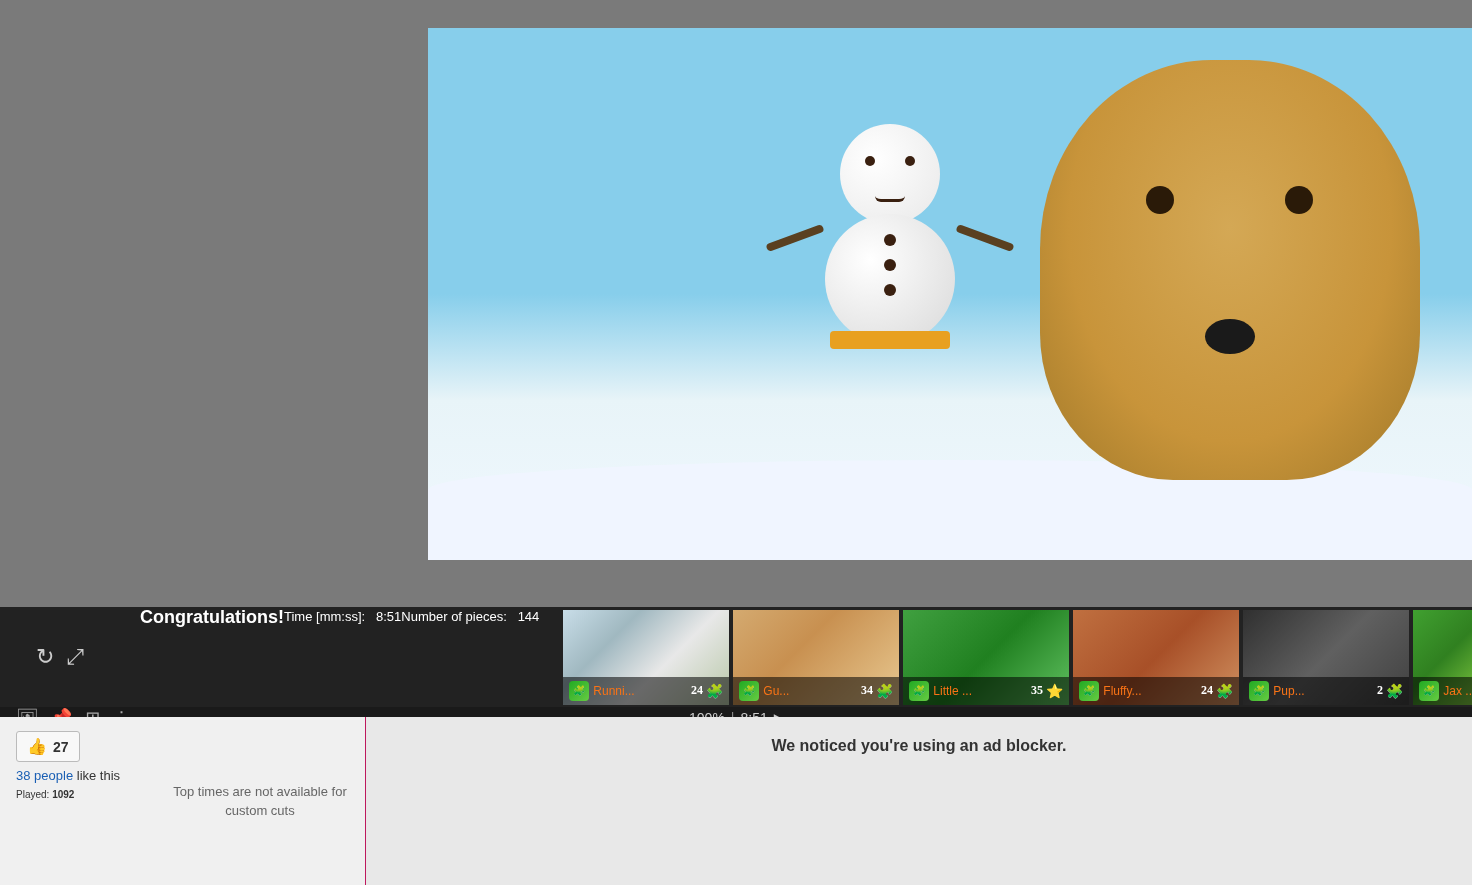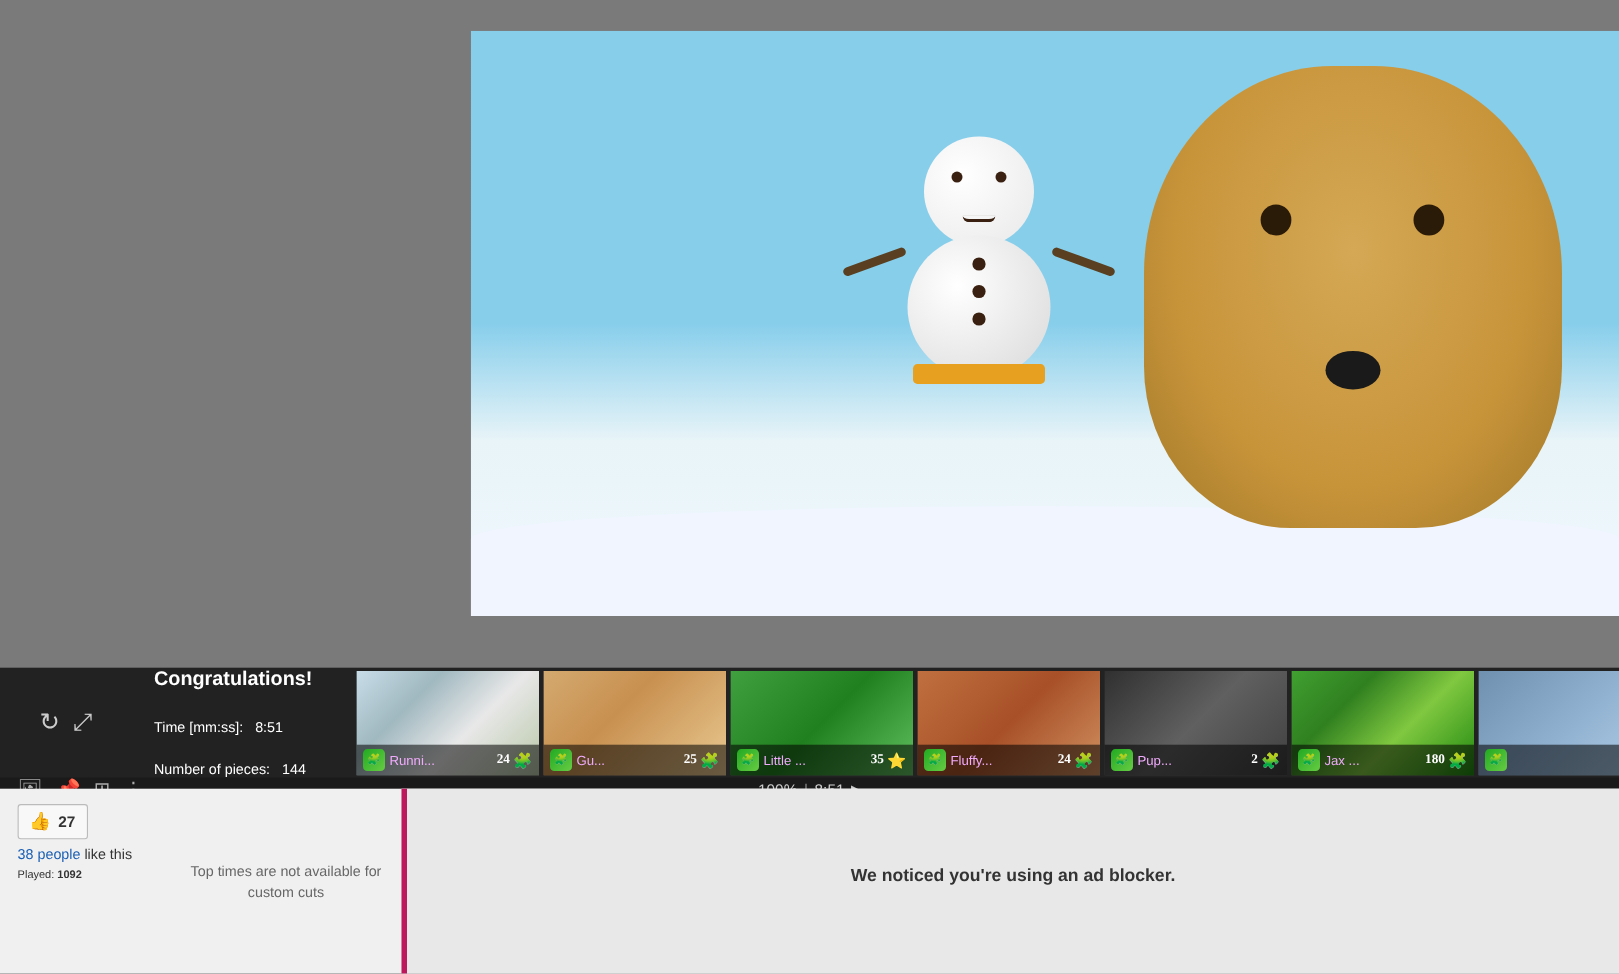--- a/index.html
+++ b/index.html
@@ -206,22 +206,22 @@
 
     .ctrl-icon {
       color: #ccc;
       font-size: 22px;
       cursor: pointer;
     }
 
     
     .congrats-area {
       display: flex;
-      flex-direction: column;
-      justify-content: space-between;
+      flex-direction: row;
+      justify-content: flex-start;
       padding: 0 20px;
       min-width: 200px;
       color: white;
     }
 
     .congrats-title {
       font-size: 18px;
       font-weight: bold;
       color: #fff;
     }
@@ -276,21 +276,21 @@
       height: 20px;
       border-radius: 4px;
       display: flex;
       align-items: center;
       justify-content: center;
       font-size: 10px;
       color: white;
     }
 
     .thumb-label {
-      color: #f0abfc;
+      color: #f97316;
       font-size: 12px;
       flex: 1;
       margin: 0 4px;
       white-space: nowrap;
       overflow: hidden;
       text-overflow: ellipsis;
     }
 
     .thumb-count {
       color: white;
@@ -391,23 +391,23 @@
       line-height: 1.5;
     }
 
     
     .ad-blocker-notice {
       flex: 1;
       background: #e8e8e8;
       margin: 0;
       padding: 20px 30px;
       display: flex;
-      flex-direction: column;
+      flex-direction: row;
       justify-content: center;
-      border-left: 5px solid #be185d;
+      border-left: 1px solid #be185d;
     }
 
     .ad-title {
       font-size: 16px;
       font-weight: bold;
       color: #333;
       text-align: center;
       margin-bottom: 8px;
     }
 
@@ -503,21 +503,21 @@
           <span class="thumb-count">24</span>
           <span class="thumb-puzzle-icon">🧩</span>
         </div>
       </div>
 
       <div class="thumb-item">
         <div class="thumb-bg thumb-2"></div>
         <div class="thumb-overlay">
           <div class="app-icon-green">🧩</div>
           <span class="thumb-label">Gu...</span>
-          <span class="thumb-count">25</span>
+          <span class="thumb-count">34</span>
           <span class="thumb-puzzle-icon">🧩</span>
         </div>
       </div>
 
       <div class="thumb-item">
         <div class="thumb-bg thumb-3"></div>
         <div class="thumb-overlay">
           <div class="app-icon-green">🧩</div>
           <span class="thumb-label">Little ...</span>
           <span class="thumb-count">35</span>

